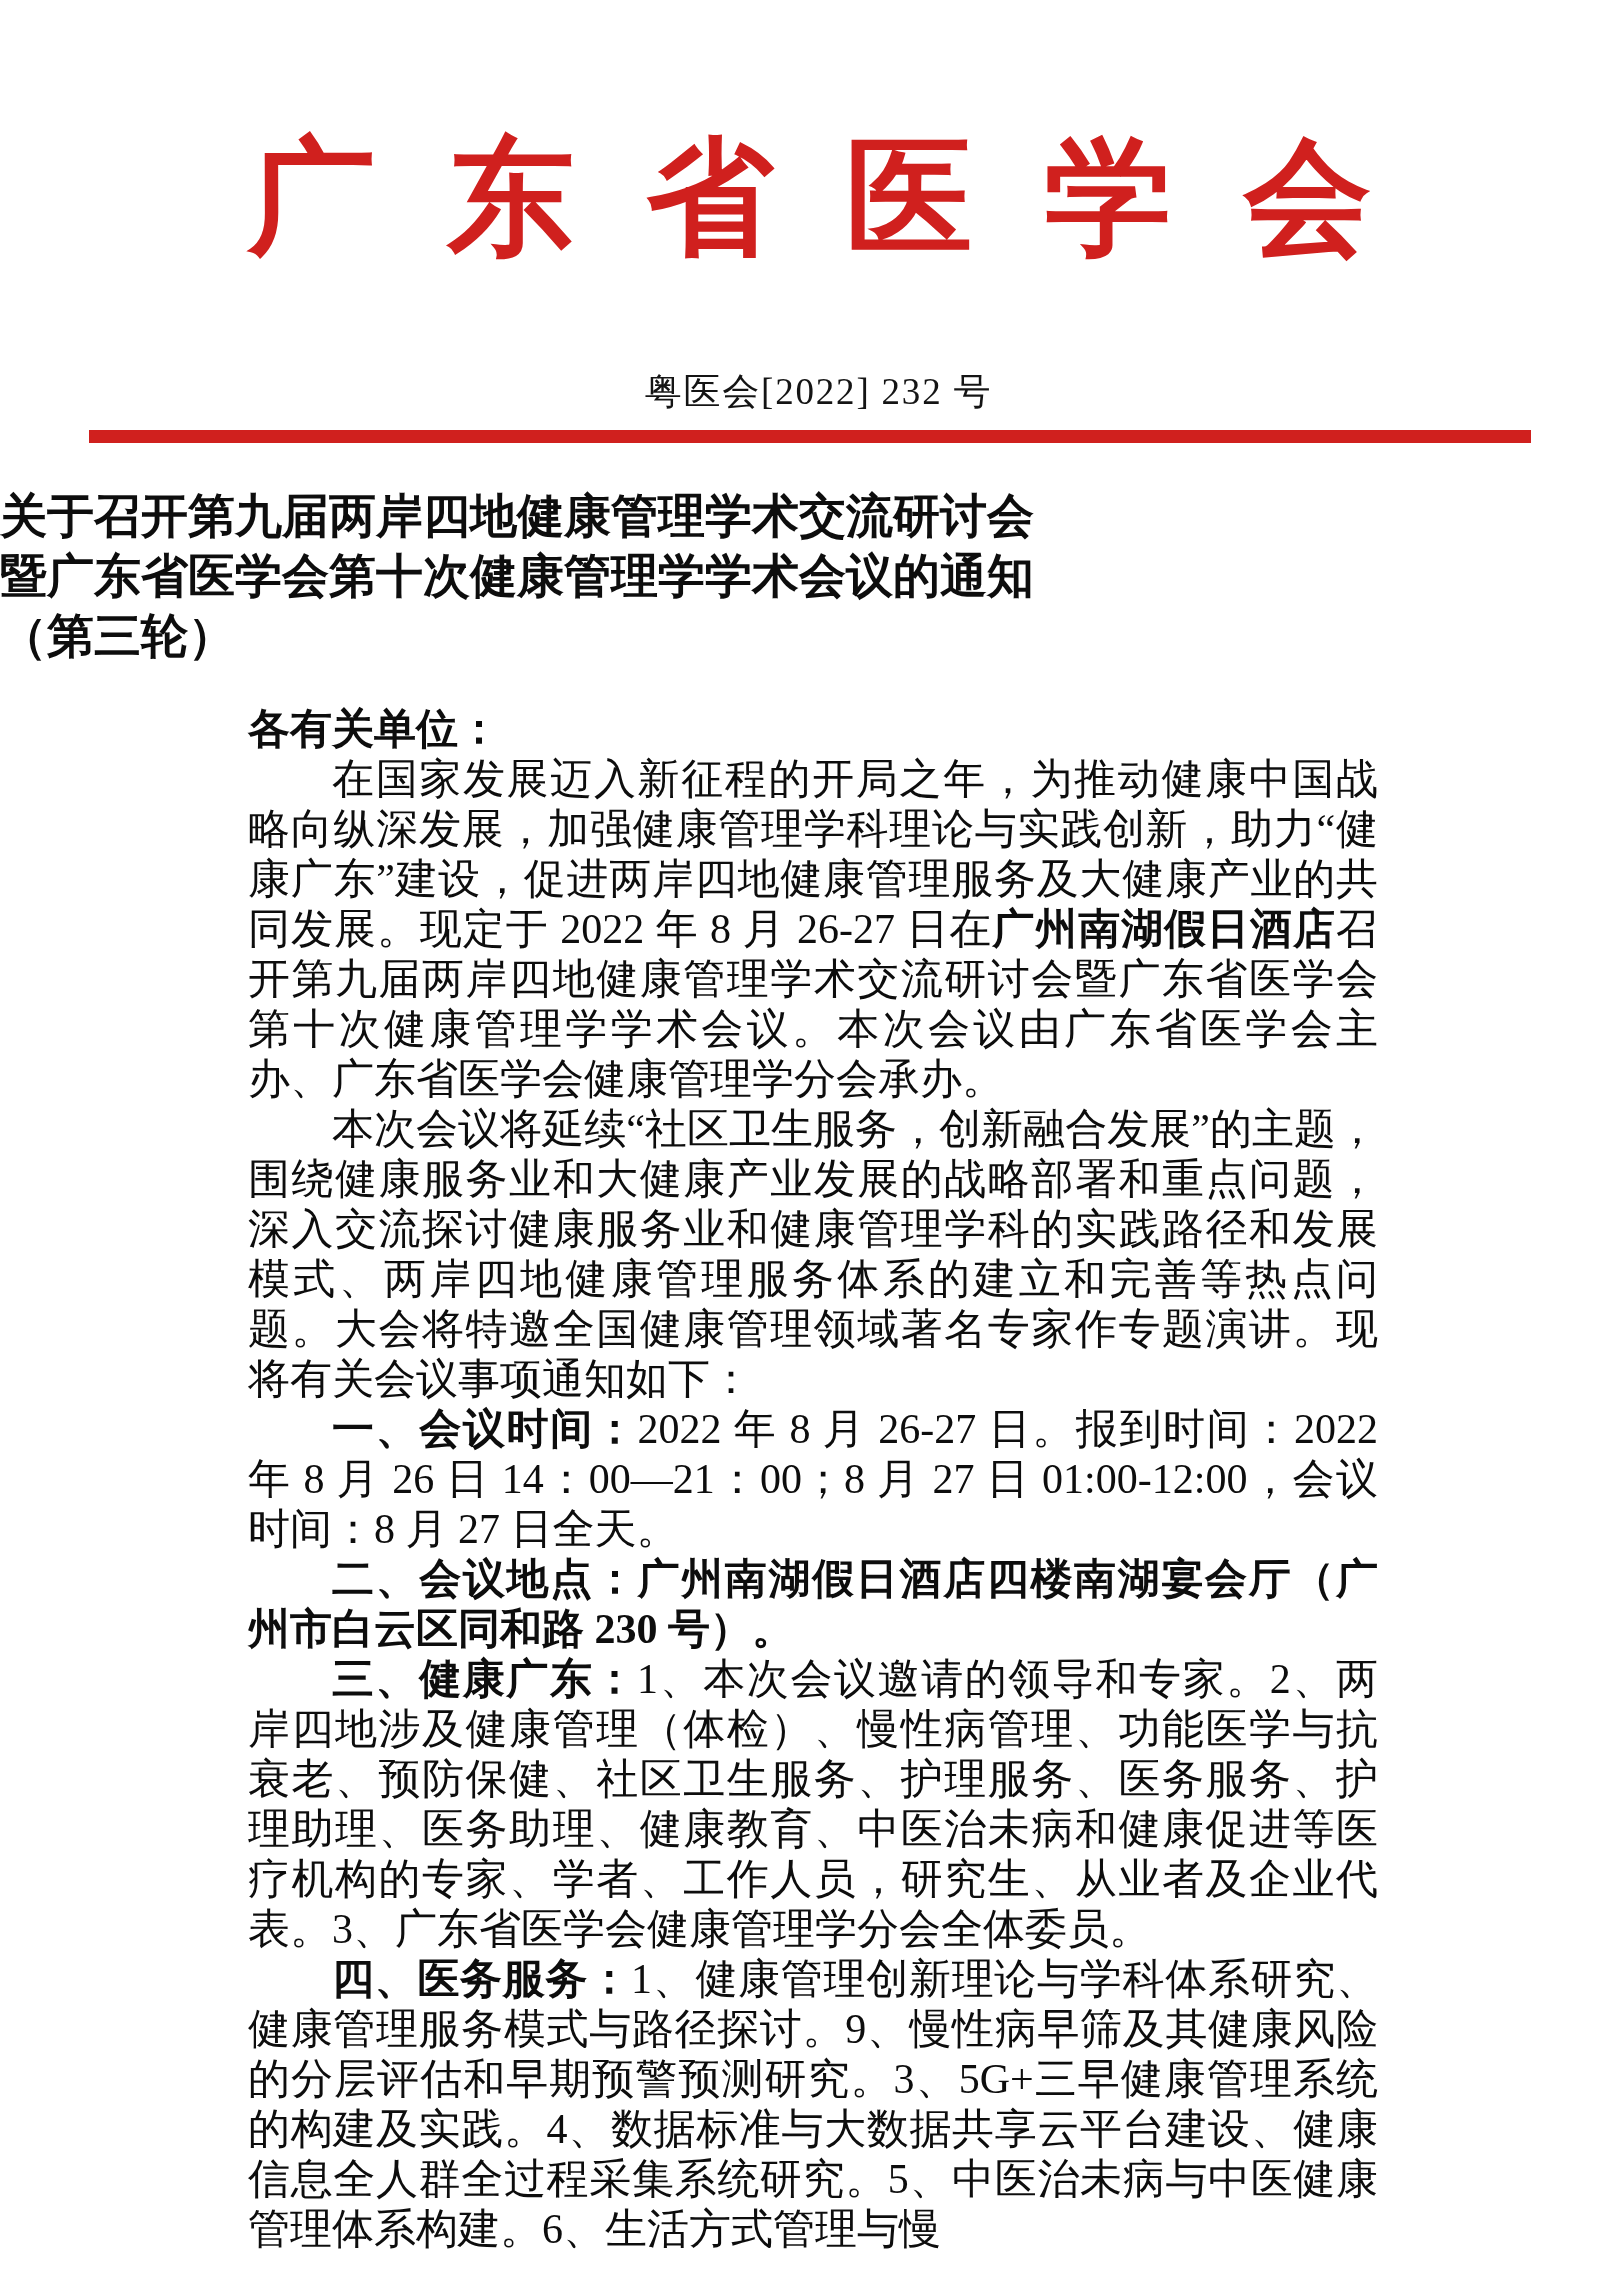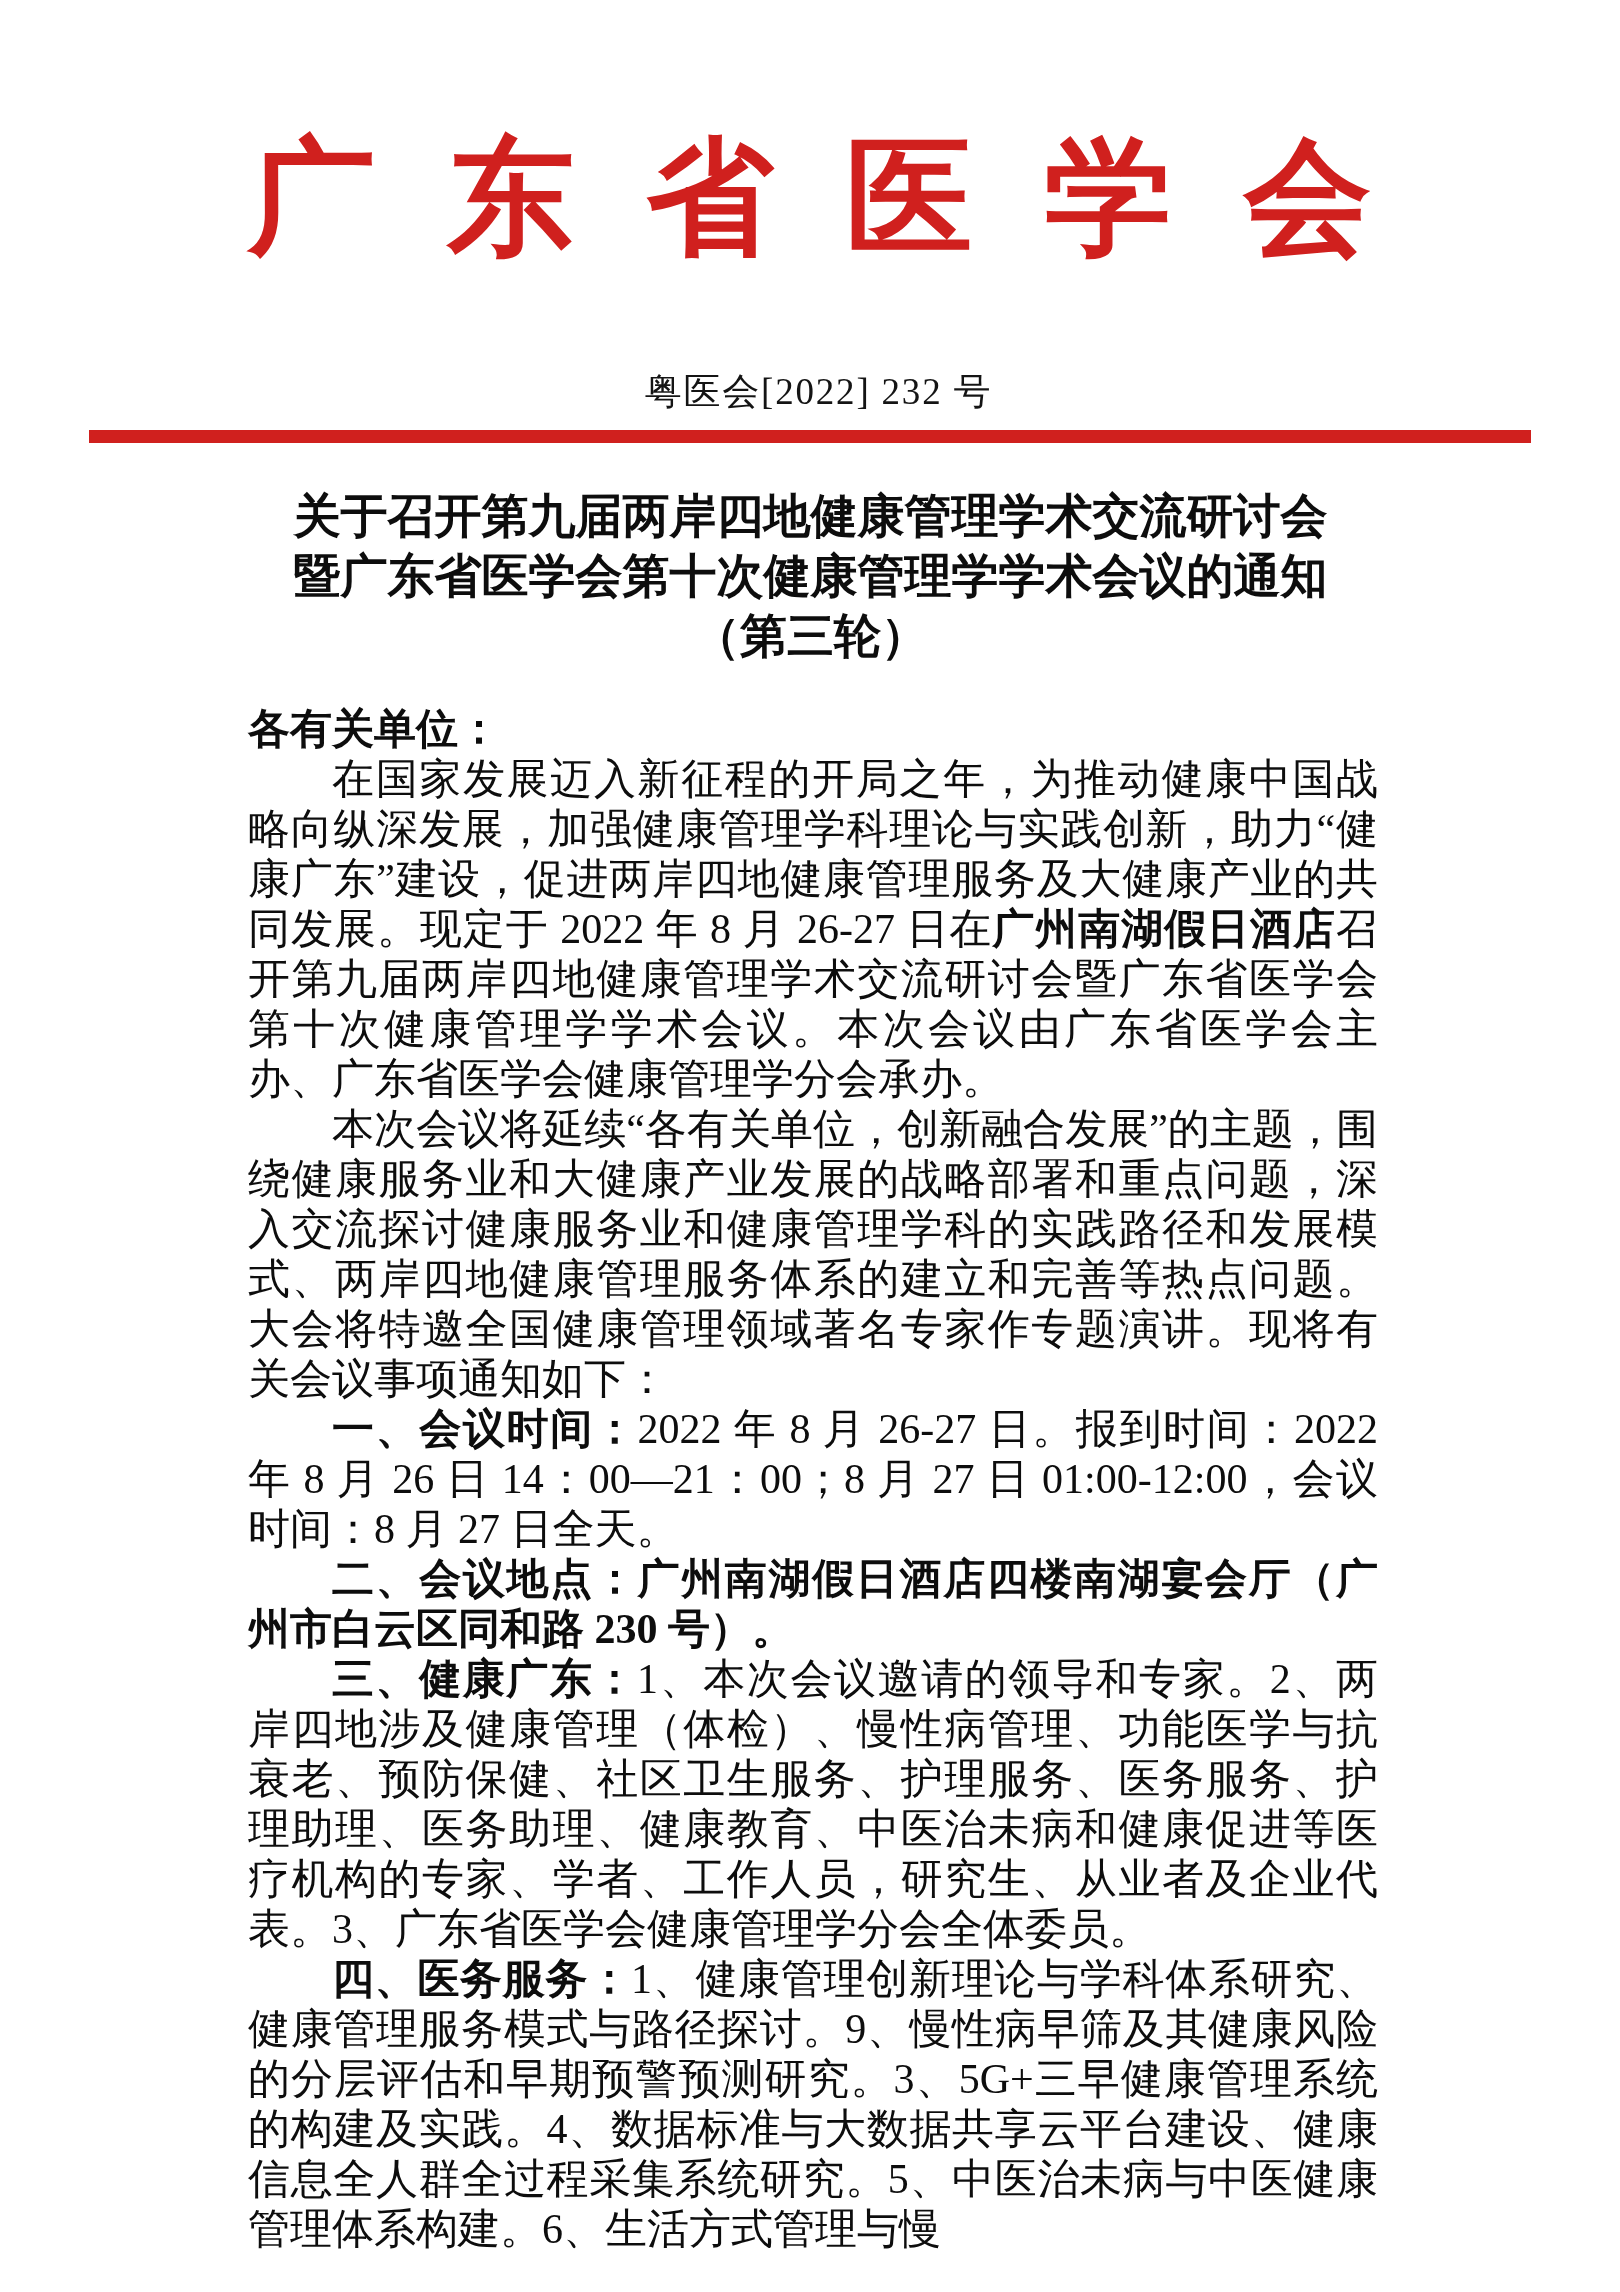--- a/index.html
+++ b/index.html
@@ -47,21 +47,21 @@
     width: 1442px;
     height: 13.4px;
     background: #d0201e;
   }
   
   .notice-title {
     position: absolute;
     top: 486px;
     left: 0;
     width: 100%;
-    text-align: center;
+    text-align: left;
     font-weight: 700;
     font-size: 47px;
     line-height: 60px;
     color: #0d0d0d;
   }
   
   .body-text {
     position: absolute;
     top: 704px;
     left: 248px;
@@ -96,21 +96,21 @@
   <div class="notice-title">
     <div>关于召开第九届两岸四地健康管理学术交流研讨会</div>
     <div>暨广东省医学会第十次健康管理学学术会议的通知</div>
     <div>（第三轮）</div>
   </div>
 
   <div class="body-text">
     <p class="salutation">各有关单位：</p>
     <div id="paragraphs">
         <p><span>在国家发展迈入新征程的开局之年，为推动健康中国战略向纵深发展，加强健康管理学科理论与实践创新，助力“健康广东”建设，促进两岸四地健康管理服务及大健康产业的共同发展。现定于 2022 年 8 月 26-27 日在</span><span class="b">广州南湖假日酒店</span><span>召开第九届两岸四地健康管理学术交流研讨会暨广东省医学会第十次健康管理学学术会议。本次会议由广东省医学会主办、广东省医学会健康管理学分会承办。</span></p>
-        <p><span>本次会议将延续“各有关单位，创新融合发展”的主题，围绕健康服务业和大健康产业发展的战略部署和重点问题，深入交流探讨健康服务业和健康管理学科的实践路径和发展模式、两岸四地健康管理服务体系的建立和完善等热点问题。大会将特邀全国健康管理领域著名专家作专题演讲。现将有关会议事项通知如下：</span></p>
+        <p><span>本次会议将延续“社区卫生服务，创新融合发展”的主题，围绕健康服务业和大健康产业发展的战略部署和重点问题，深入交流探讨健康服务业和健康管理学科的实践路径和发展模式、两岸四地健康管理服务体系的建立和完善等热点问题。大会将特邀全国健康管理领域著名专家作专题演讲。现将有关会议事项通知如下：</span></p>
         <p><span class="b">一、会议时间：</span><span>2022 年 8 月 26-27 日。报到时间：2022 年 8 月 26 日 14：00—21：00；8 月 27 日 01:00-12:00，会议时间：8 月 27 日全天。</span></p>
         <p><span class="b">二、会议地点：广州南湖假日酒店四楼南湖宴会厅（广州市白云区同和路 230 号）。</span></p>
         <p><span class="b">三、健康广东：</span><span>1、本次会议邀请的领导和专家。2、两岸四地涉及健康管理（体检）、慢性病管理、功能医学与抗衰老、预防保健、社区卫生服务、护理服务、医务服务、护理助理、医务助理、健康教育、中医治未病和健康促进等医疗机构的专家、学者、工作人员，研究生、从业者及企业代表。3、广东省医学会健康管理学分会全体委员。</span></p>
         <p><span class="b">四、医务服务：</span><span>1、健康管理创新理论与学科体系研究、健康管理服务模式与路径探讨。9、慢性病早筛及其健康风险的分层评估和早期预警预测研究。3、5G+三早健康管理系统的构建及实践。4、数据标准与大数据共享云平台建设、健康信息全人群全过程采集系统研究。5、中医治未病与中医健康管理体系构建。6、生活方式管理与慢</span></p>
       </div>
   </div>
 
 </div>
 
 

